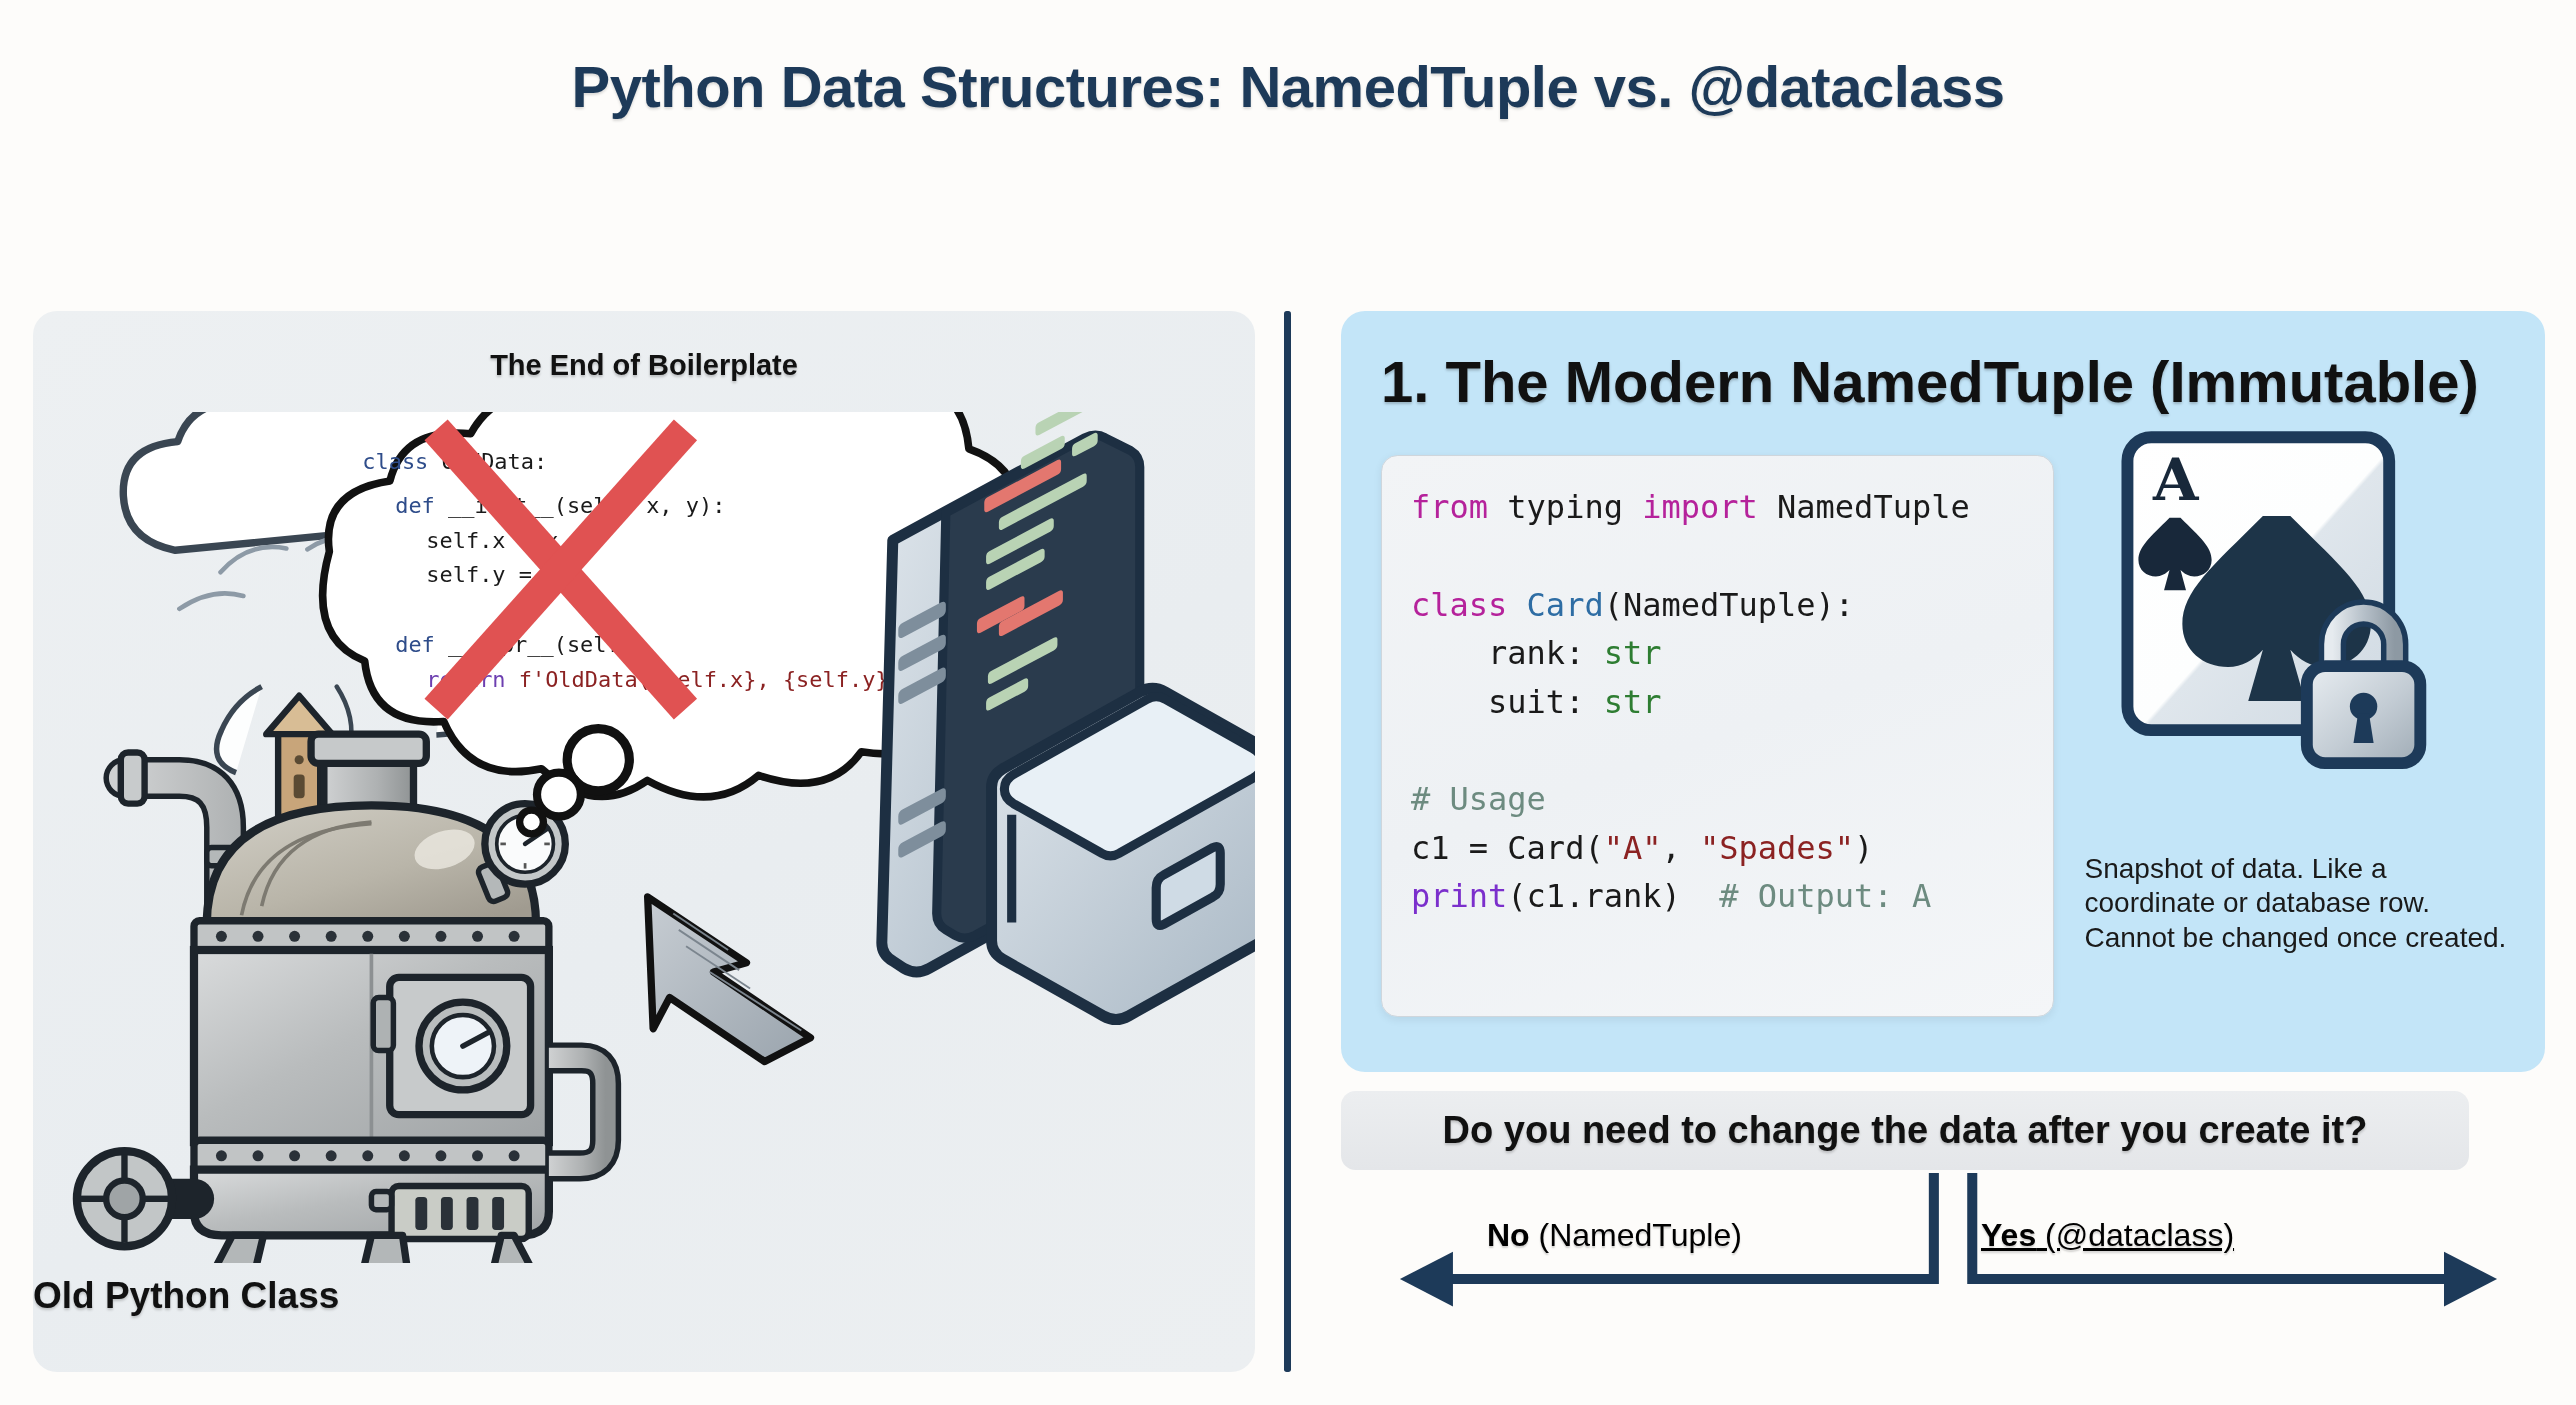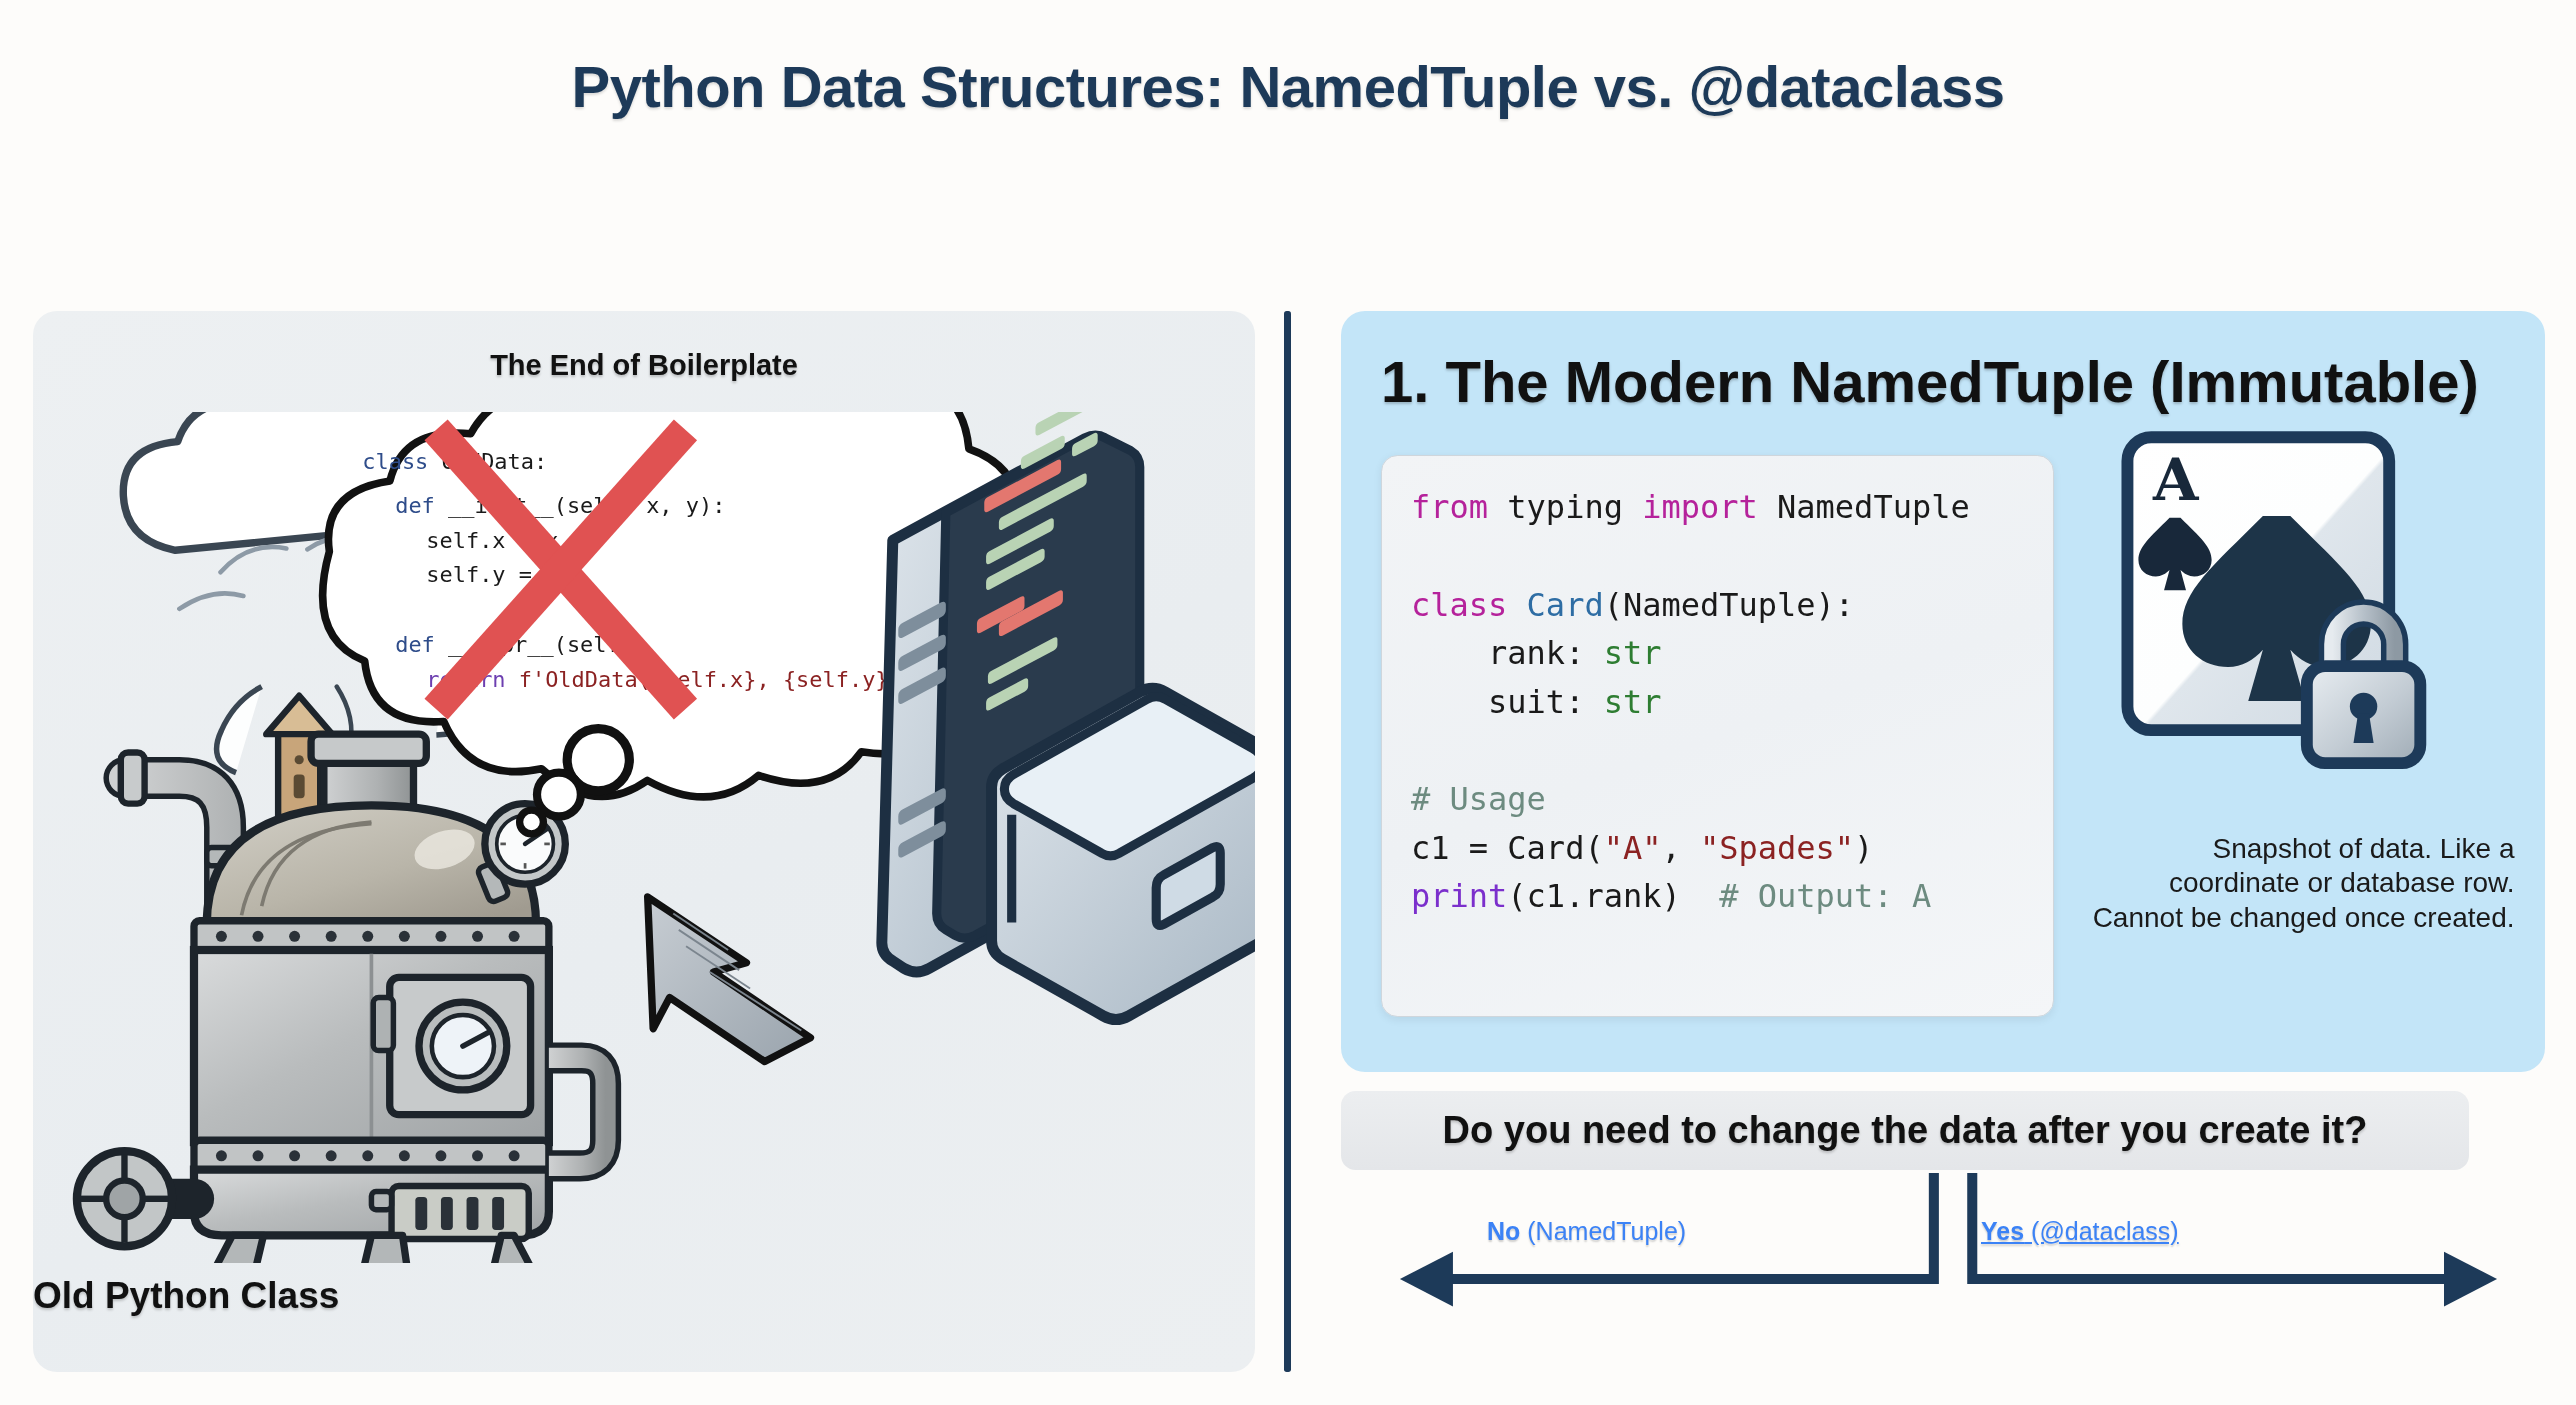--- a/index.html
+++ b/index.html
@@ -82,40 +82,40 @@
   .str{color:#8b2222;}
   .cmt{color:#6d8b80;}
   .fn{color:#7b2fcc;}
 
   .card-col{
     flex:1;display:flex;flex-direction:column;align-items:center;
     padding-top:9.1px;
   }
   .card-art{position:relative;width:421px;height:403px;}
   .card-caption{
-    margin-top:1px;width:430px;text-align:right;
+    margin-top:21px;width:430px;text-align:left;
     font-size:28px;line-height:1.22;color:#1a1a1a;
   }
 
   
   .decision-bar{
     position:absolute;left:1341px;top:789px;width:1128px;height:79px;
     background:linear-gradient(180deg,#eceef0 0%,#e4e6e9 100%);
     border-radius:14.6px;
     display:flex;align-items:center;justify-content:center;
   }
   .decision-text{
     font-size:38px;font-weight:bold;color:#111;
     text-shadow:0 1.8px 2.7px rgba(0,0,0,.2);
   }
   .branches{
     position:absolute;left:1341px;top:871px;width:1204px;height:192px;
   }
   .branch-label{
-    position:absolute;font-size:25px;color:#3b82f6;white-space:nowrap;
+    position:absolute;font-size:32px;color:#000000;white-space:nowrap;
     text-shadow:0 1.8px 1.8px rgba(0,0,0,.18);
   }
   .branch-label b{font-weight:bold;}
   .lbl-no{left:146px;top:44px;}
   .lbl-yes{left:640px;top:44px;text-decoration:underline;}
 </style>
 </head>
 <body>
 
 <div class="page">

